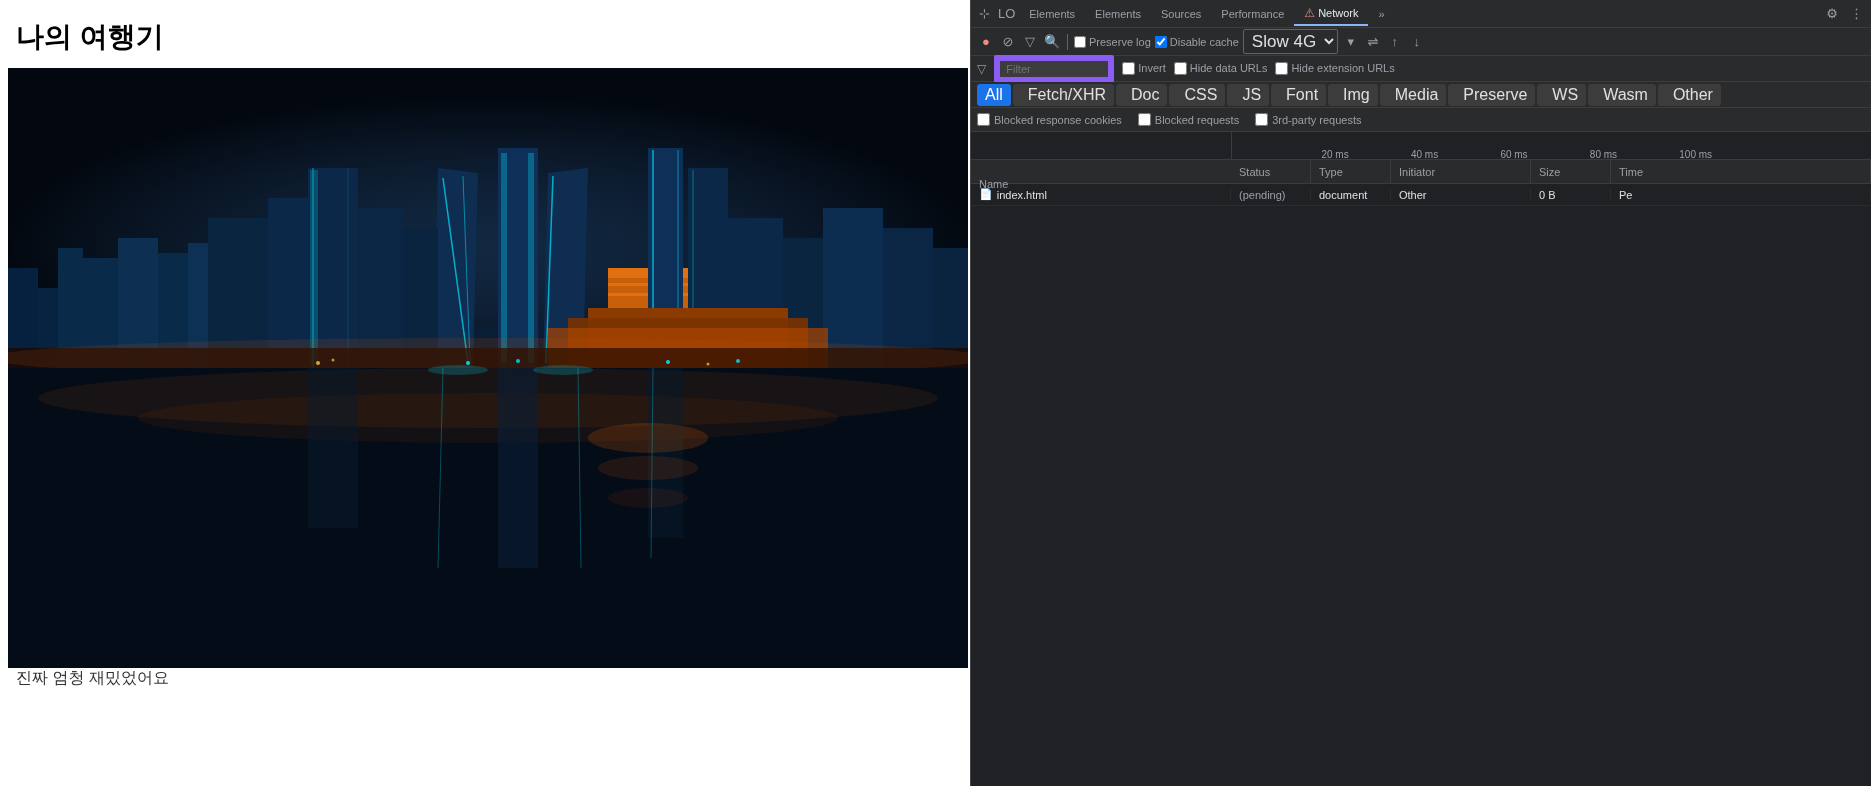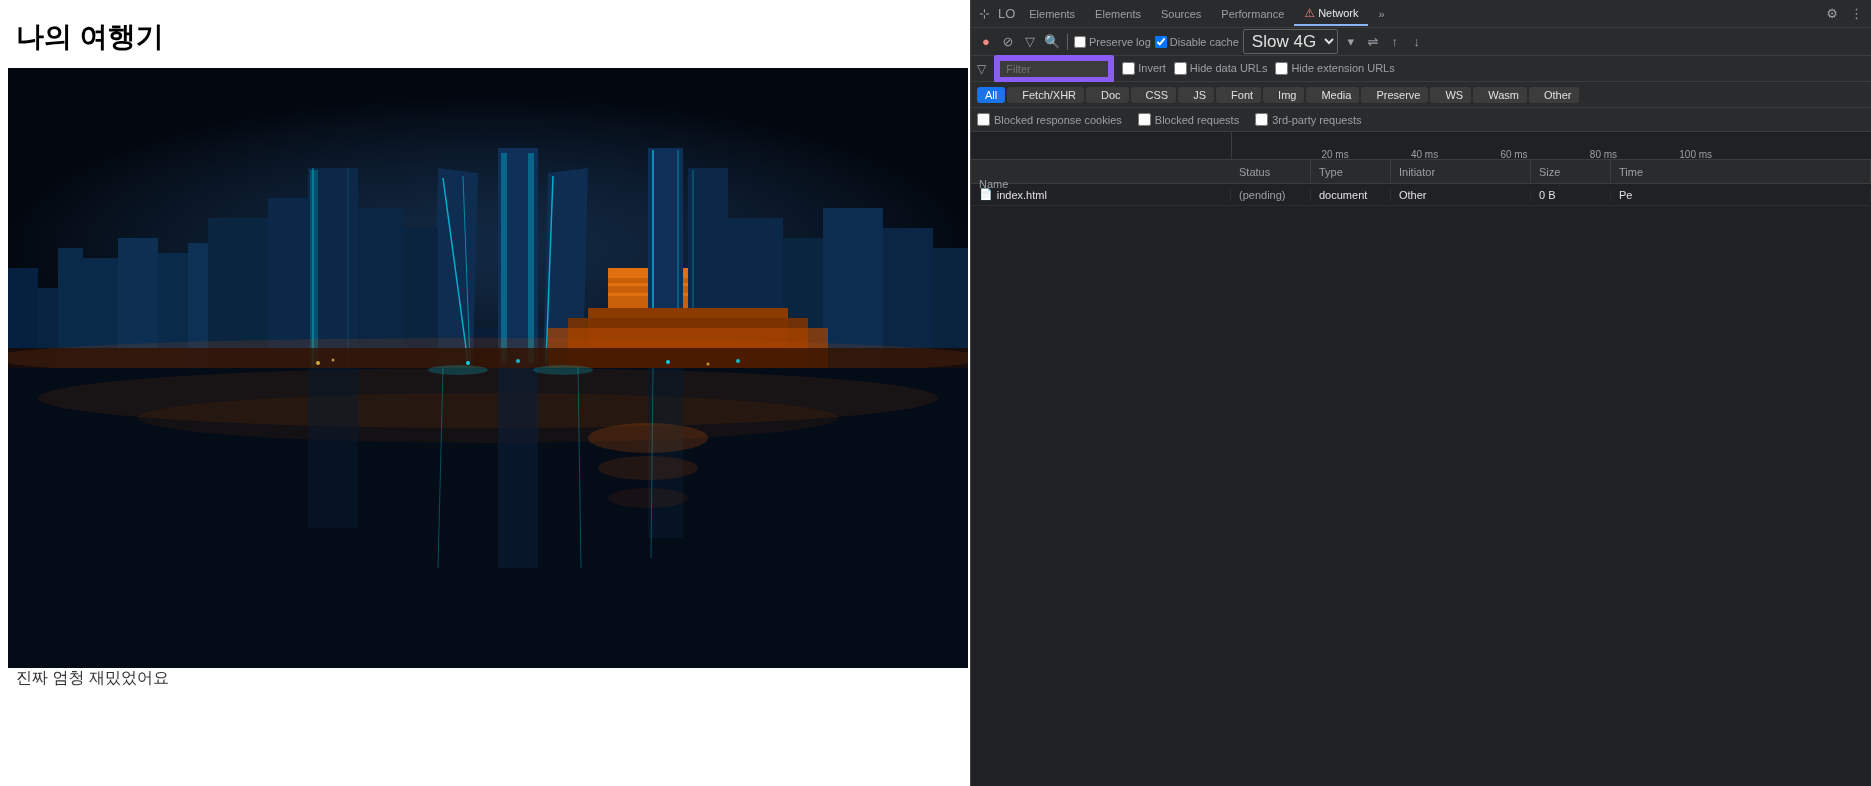--- a/index.html
+++ b/index.html
@@ -181,21 +181,21 @@
       background: #292b2d;
       border-bottom: 1px solid #3c3c3c;
       height: 26px;
       padding: 0 6px;
       gap: 2px;
       flex-shrink: 0;
     }
 
     .type-btn {
       padding: 2px 8px;
-      font-size: 11px;
+      font-size: 16px;
       color: #9aa0a6;
       border-radius: 3px;
       cursor: pointer;
       border: none;
       background: transparent;
     }
 
     .type-btn.active {
       background: #1a73e8;
       color: #ffffff;

